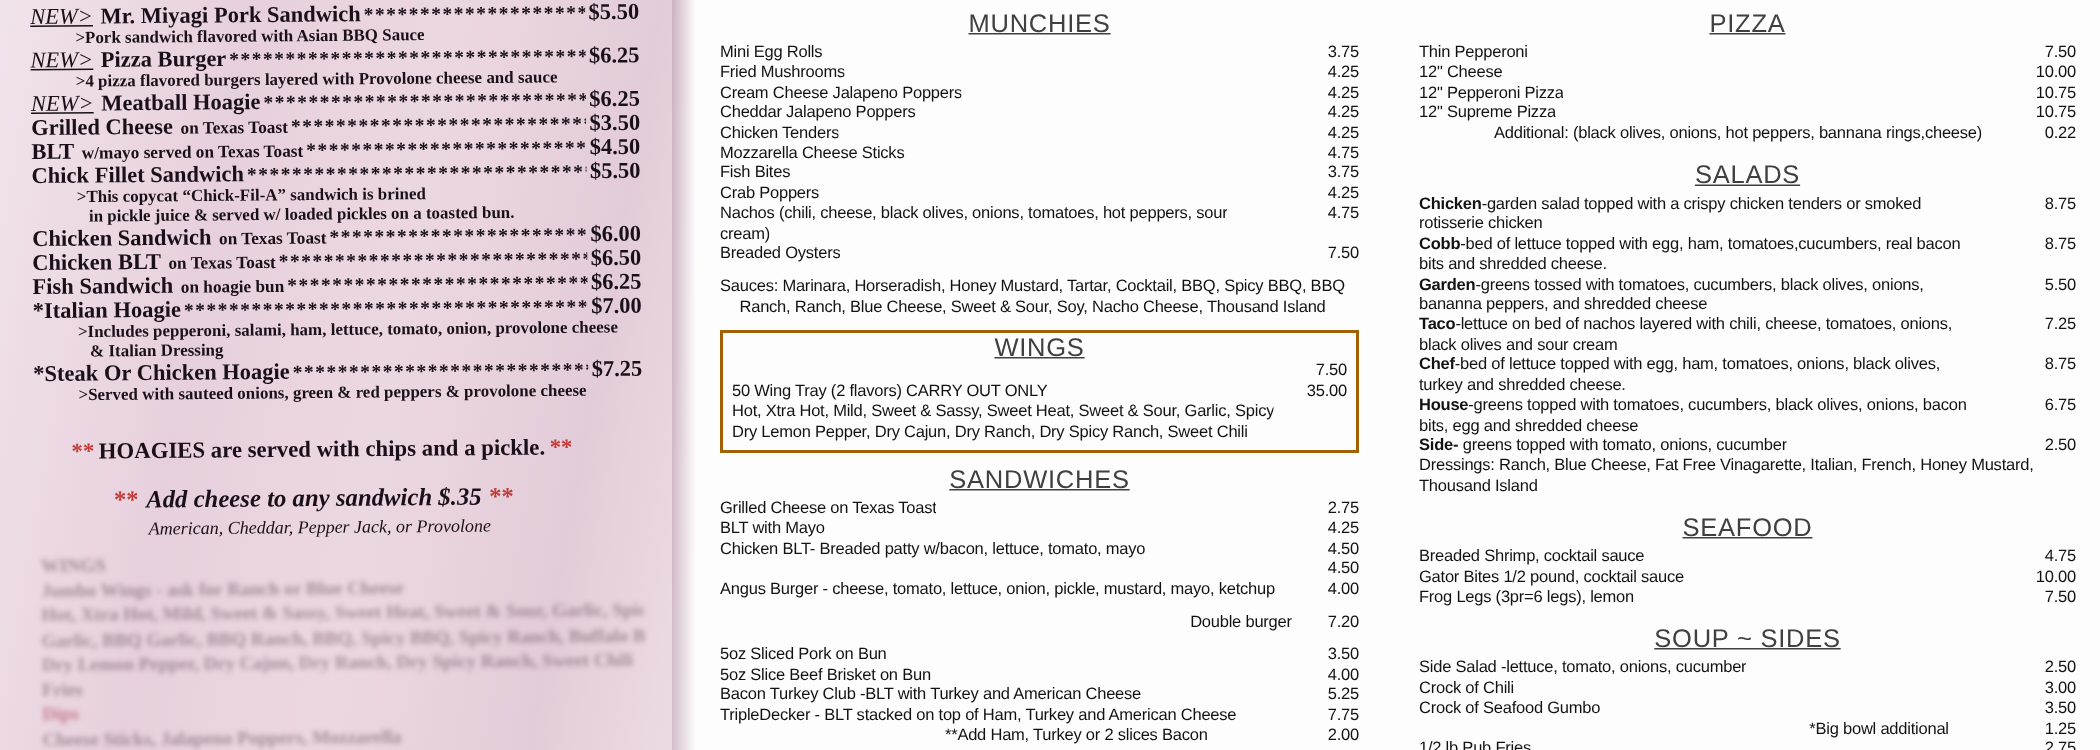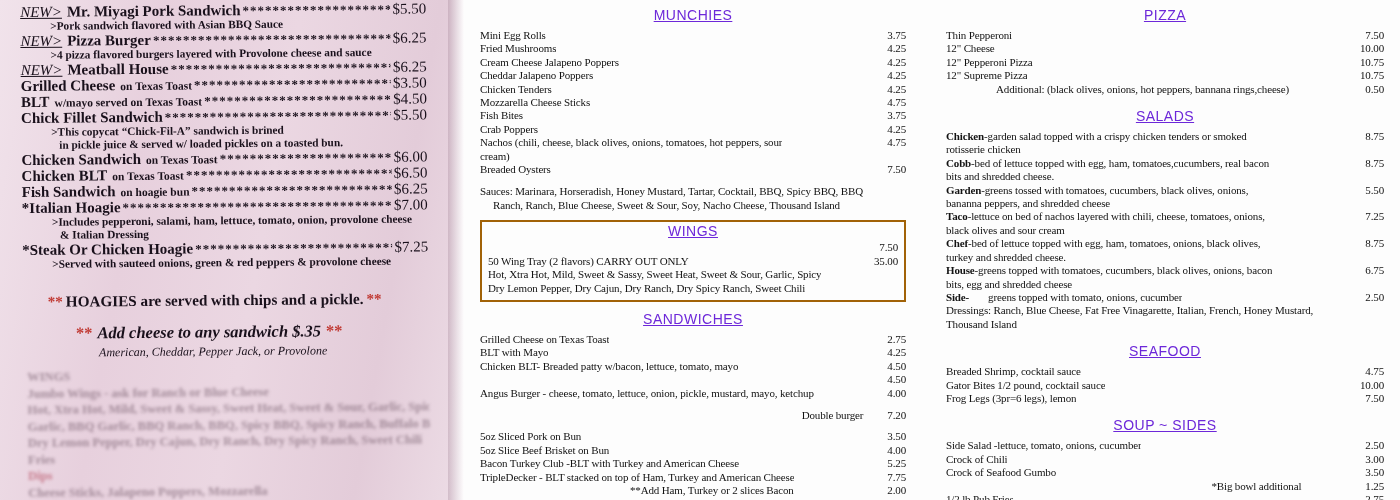--- a/index.html
+++ b/index.html
@@ -12,56 +12,56 @@
   .left-panel::after{content:"";position:absolute;top:0;right:0;width:16px;height:100%;
     background:linear-gradient(to right,rgba(110,70,95,.20),rgba(255,255,255,.95));}
   .tilt{transform:rotate(-0.5deg);transform-origin:20px 0;padding:4px 38px 0 20px;
     font-family:"Liberation Serif",serif;color:#19101b;}
   .lrow{display:flex;align-items:baseline;height:16px;line-height:16px;white-space:nowrap;}
   .lrow span:empty{display:none;}
   .badge{font-weight:400;font-style:italic;font-size:15px;text-decoration:underline;margin-right:5px;flex:0 0 auto;}
   .lname{font-weight:700;font-size:15px;flex:0 0 auto;}
   .lmid{font-weight:700;font-size:11.5px;margin-left:5px;flex:0 0 auto;}
   .lstars{flex:1 1 auto;overflow:hidden;font-weight:700;font-size:13px;letter-spacing:1px;margin:0 2px;}
-  .lprice{font-weight:400;font-size:15px;flex:0 0 auto;}
+  .lprice{font-weight:700;font-size:15px;flex:0 0 auto;}
   .lnote{font-weight:700;font-size:11.3px;}
   .lrow[data-kind="note"],.lrow[data-kind="note2"]{height:13px;line-height:12px;}
   .lrow[data-kind="note"]{padding-left:30px;}
   .lrow[data-kind="note2"]{padding-left:38px;}
   .red{color:#c13b35;font-weight:700;}
   .hoagies{margin:22px 0 0 22px;font-size:15.2px;font-weight:700;white-space:nowrap;}
   .hoagies .red{margin:0 3px;}
   .addcheese{margin:13px 0 0 48px;font-size:16.5px;font-weight:700;font-style:italic;white-space:nowrap;}
   .addcheese .red{font-style:normal;margin:0 5px;}
   .addsub{margin:2px 0 0 76px;font-size:12px;font-style:italic;white-space:nowrap;}
   .ghost{margin:8px 0 0 4px;filter:blur(1.6px);opacity:.5;color:#5d4454;}
   .grow{height:16.5px;line-height:16.5px;font-weight:700;font-size:12.5px;white-space:nowrap;overflow:hidden;}
   .grow[data-kind="red"]{color:#a5243a;}
 
   
   .mid-col{flex:0 0 452px;padding:6px 10px 0 16px;background:#fdfdfd;}
   .right-col{flex:1 1 auto;padding:6px 16px 0 30px;background:#fdfdfd;}
-  .sec-title{text-align:center;text-decoration:underline;font-size:14px;line-height:15px;
-    letter-spacing:.5px;margin:2px 0 6px;font-weight:400;color:#6d28d9;}
+  .sec-title{text-align:center;text-decoration:underline;font-size:17px;line-height:15px;
+    letter-spacing:.5px;margin:2px 0 6px;font-weight:400;color:#404040;}
   .mt{margin-top:13px;}
-  .mrow{display:flex;align-items:baseline;line-height:13.4px;font-size:11px;letter-spacing:-0.15px;white-space:nowrap;font-family:Liberation Serif, serif;}
+  .mrow{display:flex;align-items:baseline;line-height:13.4px;font-size:11px;letter-spacing:-0.15px;white-space:nowrap;}
   .mrow span:empty{display:none;}
   .mrow .lead{font-weight:700;flex:0 0 auto;}
   .mrow .txt{flex:0 1 auto;overflow:hidden;}
   .mrow .price{margin-left:auto;flex:0 0 auto;padding-left:6px;}
   .mrow[data-kind="sauce1"]{margin-top:9px;}
   .mrow[data-kind="sauce2"]{padding-left:13px;}
   .mrow[data-kind="indent"]{padding-left:50px;}
   .mrow[data-kind="right"]{margin:9px 0 8px;}
   .mrow[data-kind="right"] .txt{margin-left:auto;flex:0 0 auto;padding-right:18px;}
   .mrow[data-kind="right"] .price{margin-left:0;}
   .mrow[data-kind="bigbowl"] .txt{margin-left:auto;flex:0 0 auto;padding-right:58px;}
   .mrow[data-kind="bigbowl"] .price{margin-left:0;}
   .mrow[data-kind="addon"]{padding-left:150px;}
-  .mrow[data-kind="side"] .lead{padding-right:19px;}
+  .mrow[data-kind="side"] .lead{padding-right:3px;}
   .wings-box{border:2px solid #a16207;margin:8px 0 10px;padding:2px 6px 5px;}
   .wings-box .sec-title{margin:0 0 2px;}
 </style>
 </head>
 <body>
 
 <div class="page">
 
   <div class="left-panel">
     <div class="tilt">
@@ -84,21 +84,21 @@
             <span class="lstars">************************************************************</span>
             <span class="lprice">$6.25</span>
           </div>
 
           <div class="lrow" data-kind="note">
             <span class="lnote">&gt;4 pizza flavored burgers layered with Provolone cheese and sauce</span>
           </div>
 
           <div class="lrow" data-kind="item">
             <span class="badge">NEW&gt;</span>
-            <span class="lname">Meatball House</span>
+            <span class="lname">Meatball Hoagie</span>
             <span class="lstars">****************************************************</span>
             <span class="lprice">$6.25</span>
           </div>
 
           <div class="lrow" data-kind="item">
             <span class="lname">Grilled Cheese</span>
             <span class="lmid">on Texas Toast</span>
             <span class="lstars">**********************************</span>
             <span class="lprice">$3.50</span>
           </div>
@@ -364,21 +364,21 @@
           <span class="price">10.75</span>
         </div>
 
         <div class="mrow">
           <span class="txt">12" Supreme Pizza</span>
           <span class="price">10.75</span>
         </div>
 
         <div class="mrow" data-kind="indent">
           <span class="txt">Additional: (black olives, onions, hot peppers, bannana rings,cheese)</span>
-          <span class="price">0.50</span>
+          <span class="price">0.22</span>
         </div>
       </div>
 
     <div class="sec-title mt">SALADS</div>
     <div>
 
         <div class="mrow">
           <span class="lead">Chicken</span>
           <span class="txt">-garden salad topped with a crispy chicken tenders or smoked</span>
           <span class="price">8.75</span>

